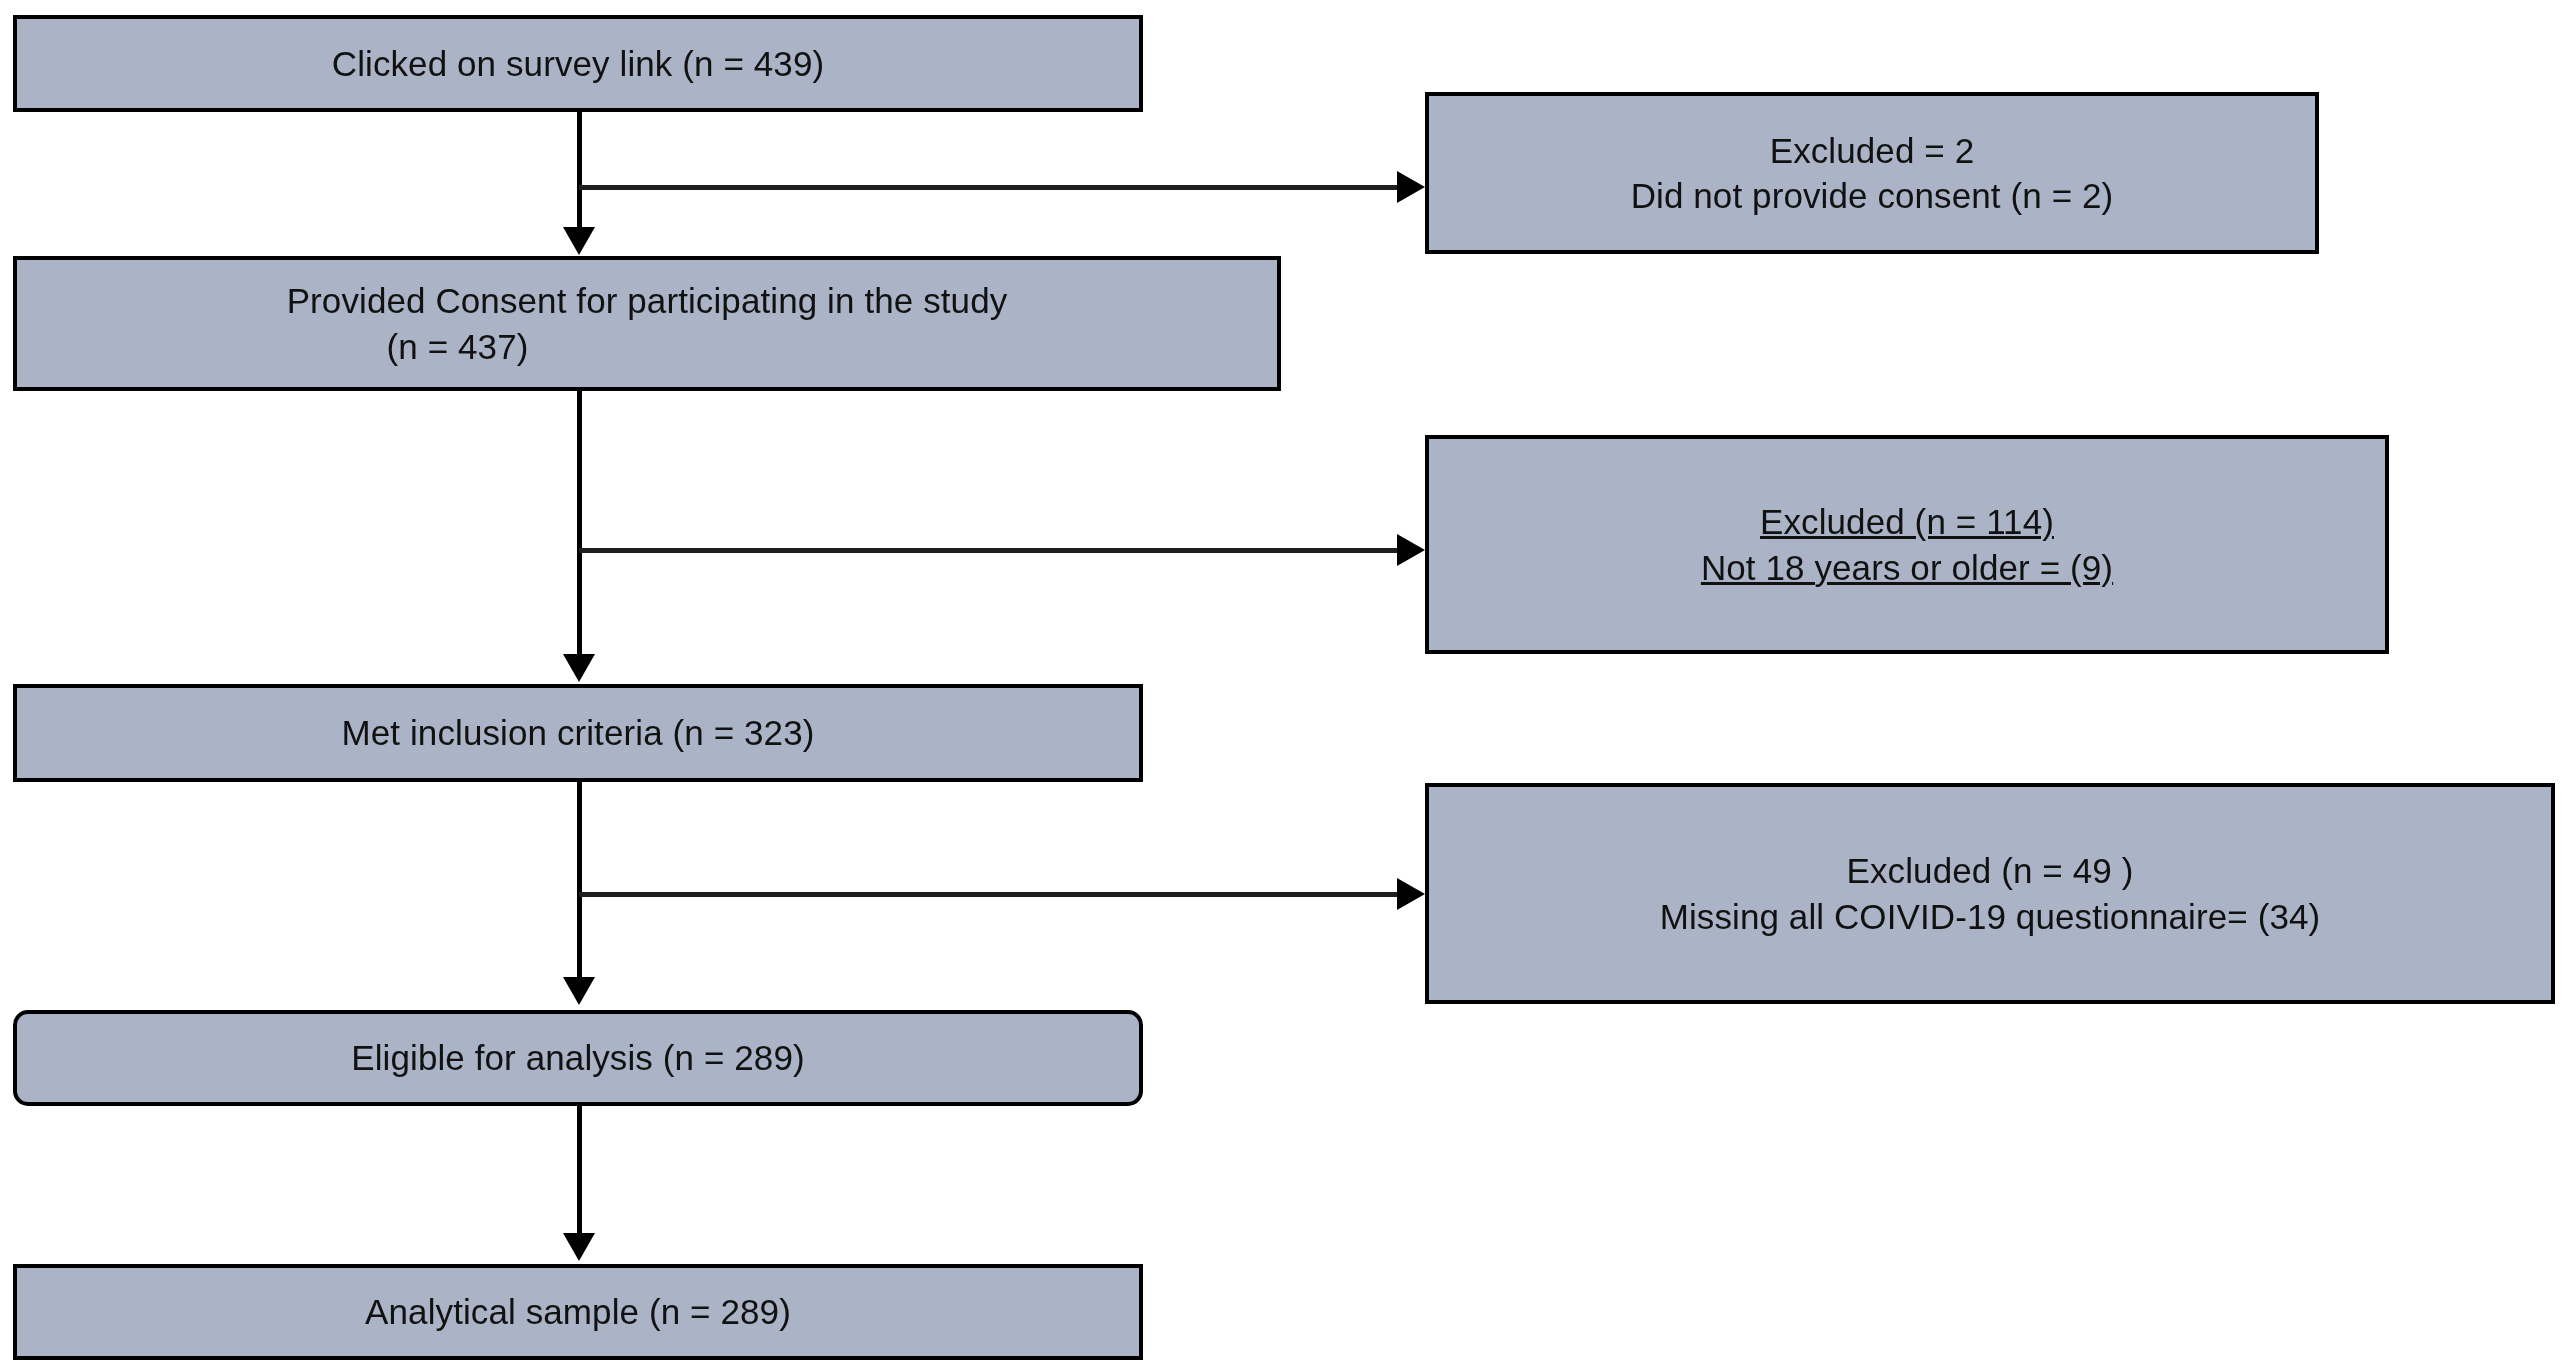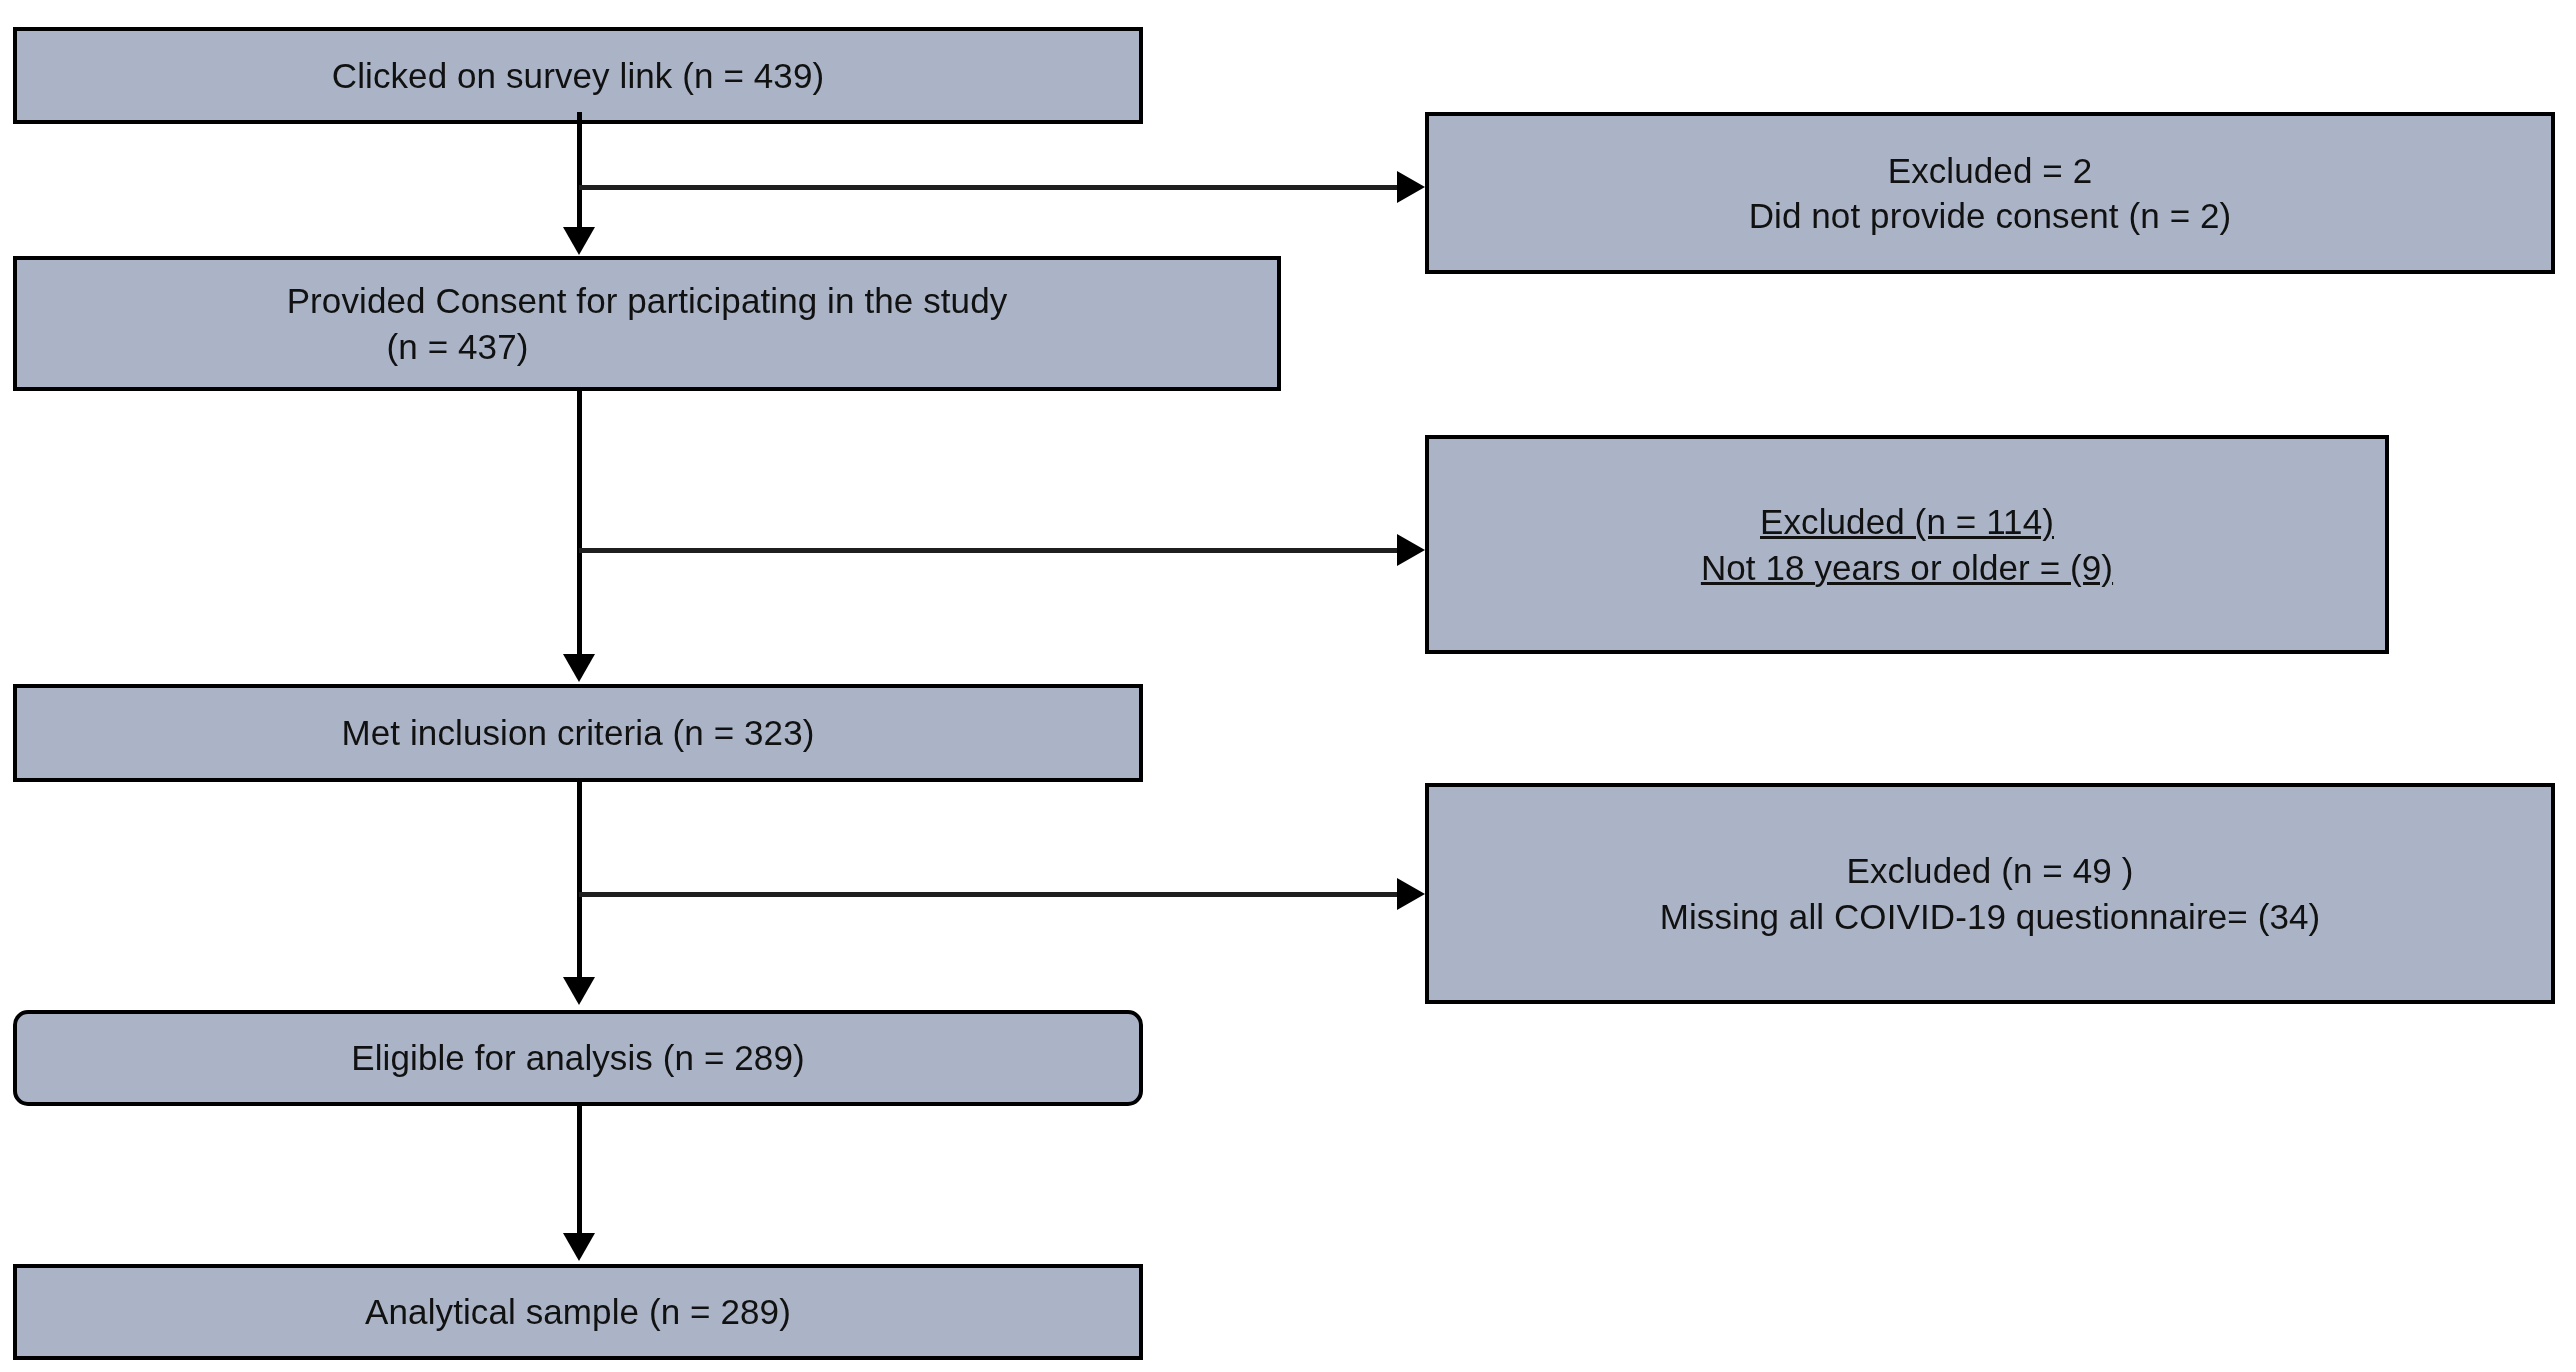--- a/index.html
+++ b/index.html
@@ -64,42 +64,42 @@
     border-top: 16.2px solid transparent;
     border-bottom: 16.2px solid transparent;
     border-left: 28.4px solid #000000;
   }
 </style>
 </head>
 <body>
 
 <div id="flow-canvas">
 
-  <div class="node-box" style="left:13px; top:15px; width:1130px; height:97px;margin-top:12px;">
+  <div class="node-box" style="left:13px; top:15px; width:1130px; height:97px;">
     <span class="node-line">Clicked on survey link (n = 439)</span>
   </div>
 
   <div class="node-box" style="left:13px; top:256px; width:1268px; height:135px;">
     <span class="node-line">Provided Consent for participating in the study</span>
     <span class="node-line" style="text-align:center; padding-right:379px;">(n = 437)</span>
   </div>
 
   <div class="node-box" style="left:13px; top:684px; width:1130px; height:98px;">
     <span class="node-line">Met inclusion criteria (n = 323)</span>
   </div>
 
   <div class="node-box" style="left:13px; top:1010px; width:1130px; height:96px;border-radius:15px;">
     <span class="node-line">Eligible for analysis (n = 289)</span>
   </div>
 
   <div class="node-box" style="left:13px; top:1264px; width:1130px; height:96px;">
     <span class="node-line">Analytical sample (n = 289)</span>
   </div>
 
-  <div class="node-box" style="left:1425px; top:112px; width:1130px; height:162px;">
+  <div class="node-box" style="left:1425px; top:92px; width:894px; height:162px;">
     <span class="node-line">Excluded = 2</span>
     <span class="node-line">Did not provide consent (n = 2)</span>
   </div>
 
   <div class="node-box" style="left:1425px; top:435px; width:964px; height:219px;text-decoration:underline;">
     <span class="node-line">Excluded (n = 114)</span>
     <span class="node-line">Not 18 years or older = (9)</span>
   </div>
 
   <div class="node-box" style="left:1425px; top:783px; width:1130px; height:221px;">

